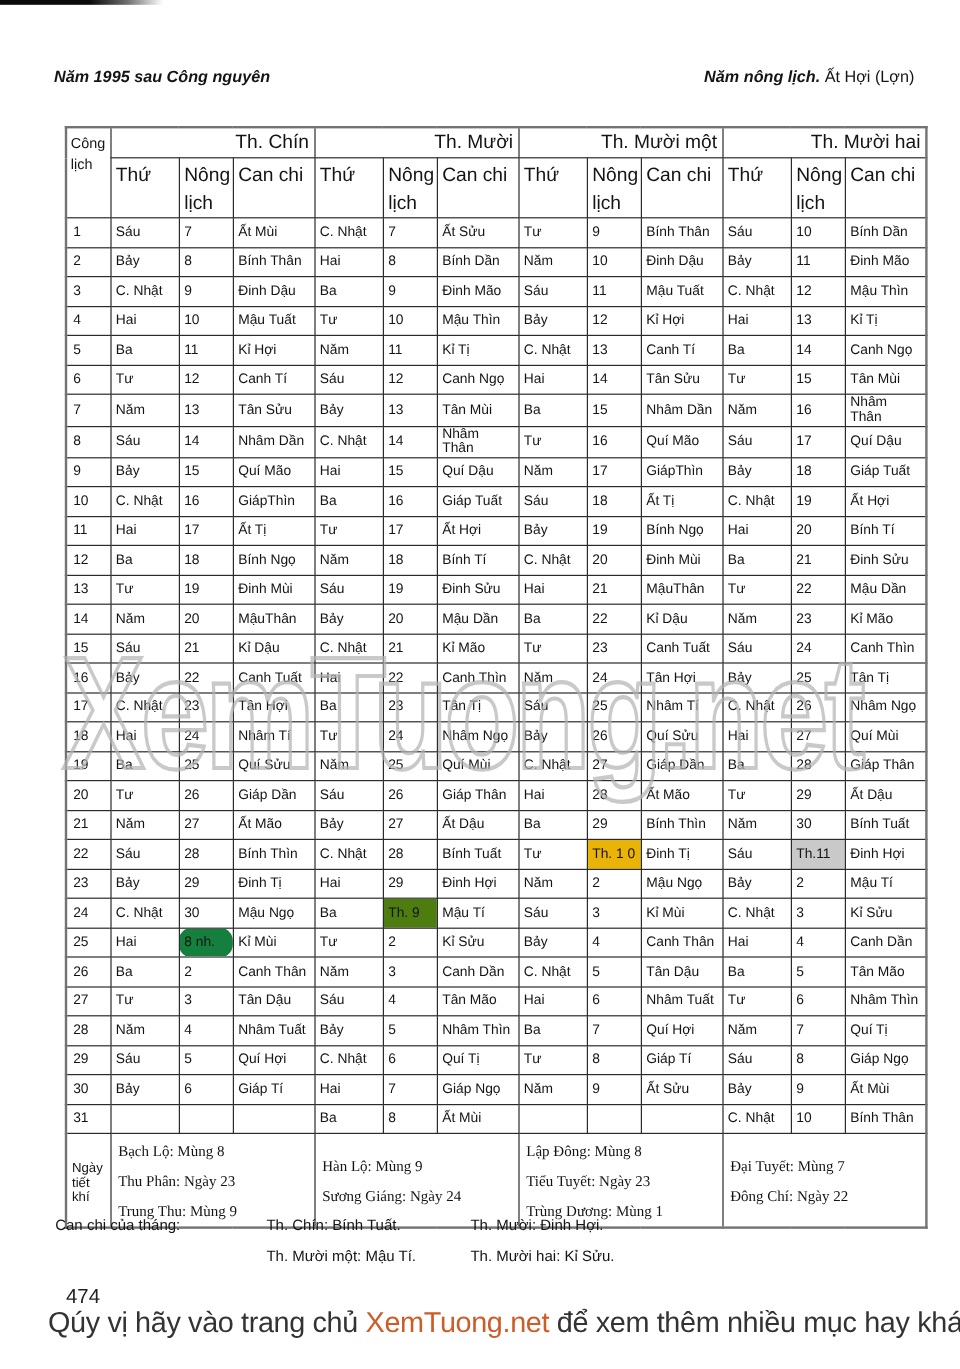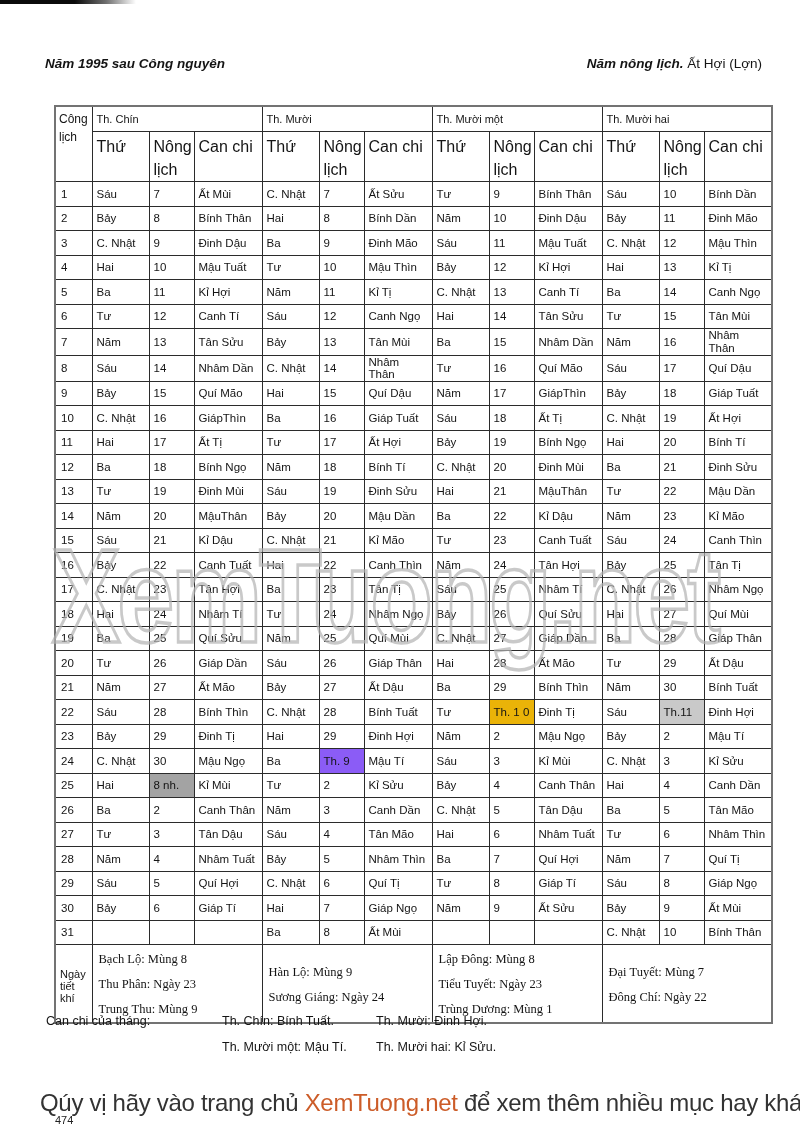--- a/index.html
+++ b/index.html
@@ -11,45 +11,45 @@
     background:linear-gradient(to right,#0a0a0a 55%,#6f6f6f 78%,rgba(255,255,255,0));}
   .page-header{position:absolute;top:56px;left:45px;width:717px;
     display:flex;justify-content:space-between;font-size:13.5px;font-weight:bold;font-style:italic;}
   .page-header .plain{font-style:normal;font-weight:normal;}
 
   table.cal{position:absolute;top:105px;left:54px;width:711px;
     border-collapse:collapse;table-layout:fixed;font-size:11.5px;}
   .cal th,.cal td{border:1px solid #2b2b2b;padding:0 4px;overflow:hidden;}
   .cal{border:2px solid #737373;}
   th.corner{vertical-align:top;text-align:left;font-weight:normal;font-size:12px;padding:3px 3px;line-height:1.5;}
-  th.mh{font-weight:normal;font-size:11px;height:24px;text-align:left;}
+  th.mh{font-weight:normal;font-size:16px;height:24px;text-align:right;}
   th.sub{font-weight:normal;font-size:16px;height:40px;text-align:left;vertical-align:top;padding-top:3px;line-height:1.45;}
   .cal tbody td{height:23.5px;line-height:1.1;vertical-align:middle;}
   td.day{padding-left:5px;}
   td.hl{background:#c9c9c9;}
   td.tk-label{vertical-align:top;font-size:11px;line-height:1.45;padding-top:4px;}
   td.tk-cell{vertical-align:top;font-size:12.5px;padding-top:2px;height:78px;}
   td.tk-cell div{line-height:25px;padding-left:2px;font-family:Liberation Serif, serif;}
 
   .watermark{position:absolute;top:520px;left:52px;white-space:nowrap;
     font-size:95px;font-weight:bold;letter-spacing:-3px;
     color:rgba(255,255,255,0);-webkit-text-stroke:2.5px #b3b3b3;opacity:.7;
     transform:scale(1.08,1.4);transform-origin:top left;pointer-events:none;z-index:5;}
 
   .canchi-line{position:absolute;left:0;width:800px;font-size:12.5px;}
   .canchi-line .lab{position:absolute;left:46px;}
   .canchi-line .c1{position:absolute;left:222px;}
-  .canchi-line .c2{position:absolute;left:376px;text-align:center;}
+  .canchi-line .c2{position:absolute;left:392px;text-align:center;}
   #canchi1{top:1014px;}
   #canchi2{top:1040px;}
 
   .banner{position:absolute;top:1089px;left:40px;width:756px;white-space:nowrap;
     font-size:24px;letter-spacing:-0.3px;color:#333;}
   .banner .banner-link{color:#cc5c28;}
-  .pageno{position:absolute;top:1114px;left:55px;font-size:11px;color:#222;}
+  .pageno{position:absolute;top:1071px;left:55px;font-size:17px;color:#222;}
 </style>
 </head>
 <body>
 
 <div class="scan-bar"></div>
 
 <div class="page-header">
   <span>Năm 1995 sau Công nguyên</span>
   <span><span>Năm nông lịch.</span><span class="plain"> Ất Hợi (Lợn)</span></span>
 </div>
@@ -438,33 +438,33 @@
         <td>Bảy</td>
         <td>2</td>
         <td>Mậu Tí</td>
       </tr>
       <tr>
         <td class="day">24</td>
         <td>C. Nhật</td>
         <td>30</td>
         <td>Mậu Ngọ</td>
         <td>Ba</td>
-        <td class="hl" style="background: #8b5cf6;">Th. 9</td>
+        <td class="hl" style="background: #4d7c0f;">Th. 9</td>
         <td>Mậu Tí</td>
         <td>Sáu</td>
         <td>3</td>
         <td>Kỉ Mùi</td>
         <td>C. Nhật</td>
         <td>3</td>
         <td>Kỉ Sửu</td>
       </tr>
       <tr>
         <td class="day">25</td>
         <td>Hai</td>
-        <td class="hl" style="background: #a3a3a3;">8 nh.</td>
+        <td class="hl" style="background: #15803d; border-radius: 11px;">8 nh.</td>
         <td>Kỉ Mùi</td>
         <td>Tư</td>
         <td>2</td>
         <td>Kỉ Sửu</td>
         <td>Bảy</td>
         <td>4</td>
         <td>Canh Thân</td>
         <td>Hai</td>
         <td>4</td>
         <td>Canh Dần</td>

